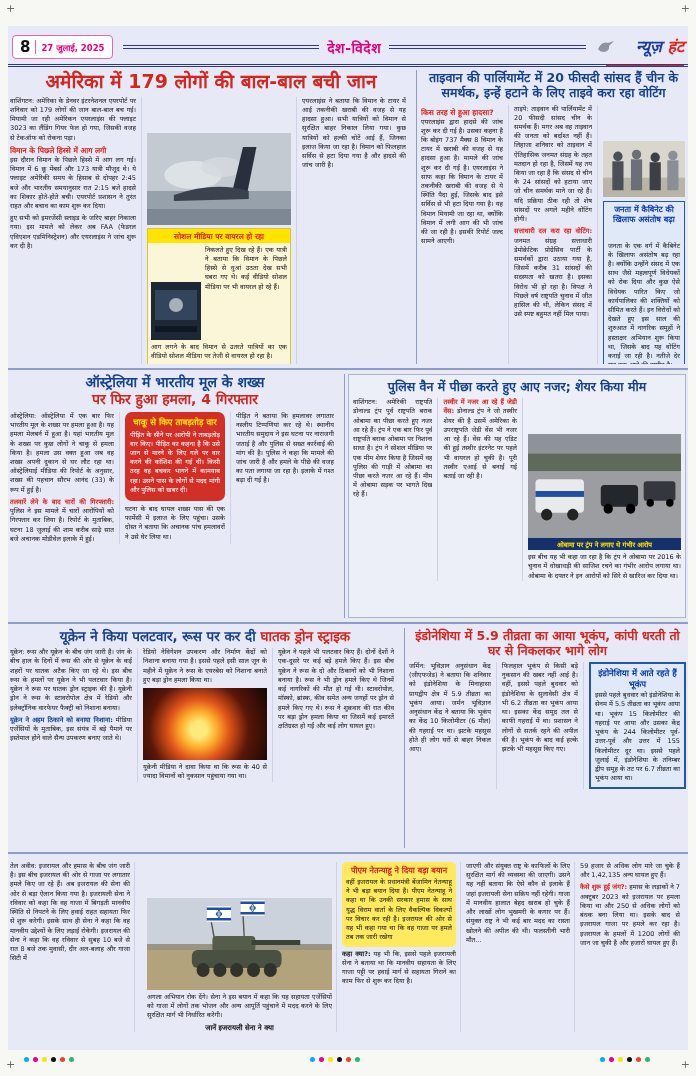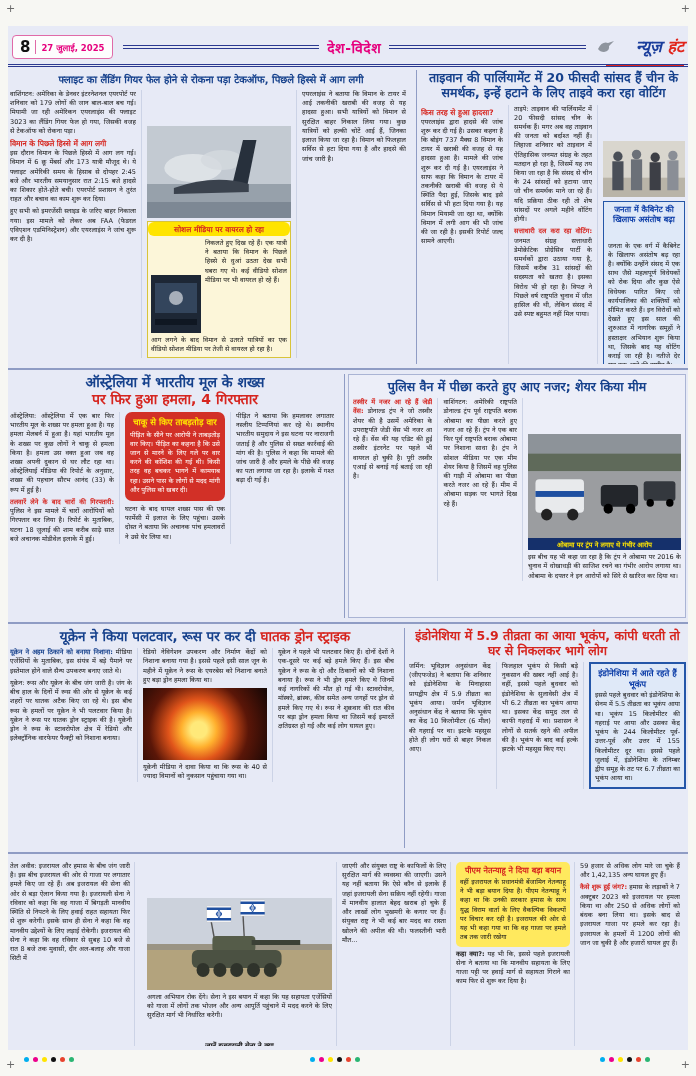--- a/index.html
+++ b/index.html
@@ -47,21 +47,21 @@
   .blk-red { color:var(--accent-red,#d6251f); font-weight:bold; font-size:7.5px; margin:2px 0 1px; }
   .photo { width:100%; display:block; background:#5eead4; position:relative; overflow:hidden;margin-top:36px; }
   .photo svg { display:block; width:100%; height:100%; }
   .cap-band { position:absolute; left:0; right:0; bottom:0; background:#15306b; color:#ffe400; font-size:6.5px; font-weight:bold; text-align:center; padding:1.5px 2px; }
 
   .hrule { position:absolute; left:8px; width:680px; height:2px; background:#8f9cc4; }
   .vrule { position:absolute; width:1px; background:#8f9cc4; }
 
   
   .viral-box { margin-top:3px; border:1px solid #d8c43a; background:#fcf6d9; }
-  .viral-title { background:var(--accent-yellow,#ffe400); color:var(--accent-red,#d6251f); font-weight:bold; font-size:7.5px; text-align:center; padding:2px 4px;border-radius:6px; }
+  .viral-title { background:var(--accent-yellow,#ffe400); color:var(--accent-red,#d6251f); font-weight:bold; font-size:7.5px; text-align:center; padding:2px 4px; }
   .viral-body { display:flex; gap:4px; padding:3px; }
   .viral-shot { width:50px; height:58px; flex:none; }
 
   
   .blue-box { margin-top:4px; border:1px solid #2456a8; background:#dfe9f8; padding:3px 4px; }
   .blue-box-title { color:#0d3ea8; font-weight:bold; font-size:8px; text-align:center; line-height:1.25; margin-bottom:17px; }
 
   
   .red-box { background:var(--box-red,#d23027); border-radius:7px; padding:5px 5px 6px; }
   .red-box-title { color:var(--accent-yellow,#ffe400); font-weight:bold; font-size:8.5px; text-align:center; line-height:1.25; margin-bottom:3px; }
@@ -71,21 +71,21 @@
   .boxed { border:1px solid #aab4d4; background:#eceef8; padding:4px; }
 
   
   .quake-box { border:2px solid #2456a8; background:#dfe9f8; padding:4px; }
   .quake-title { color:#0d3ea8; font-weight:bold; font-size:8.5px; text-align:center; line-height:1.25; margin-bottom:2px; }
 
   
   .gaza-head-band { background:#f4f5fb; border:1px solid #9aa5c8; padding:3px 4px; }
   .yellow-box { background:#ffe95e; border-radius:5px; padding:4px; }
   .yellow-box-title { color:var(--accent-red,#d6251f); font-weight:bold; font-size:8px; text-align:center; line-height:1.25; margin-bottom:2px; }
-  .tank-cap { font-size:7px; font-weight:bold; text-align:center; margin-top:20px; color:#111; }
+  .tank-cap { font-size:7px; font-weight:bold; text-align:center; margin-top:2px; color:#111; }
 
   .fire { width:100%; height:72px; background:radial-gradient(circle at 45% 58%, #ffe97a 0 10%, #ffb02e 22%, #e0541a 38%, #5a1608 62%, #120605 100%); }
 
   .reg-dots { position:absolute; top:1057px; display:flex; gap:4px; }
   .dot { width:5px; height:5px; border-radius:50%; display:inline-block; }
 </style>
 </head>
 <body>
 
 <div class="sheet">
@@ -114,21 +114,21 @@
       <span class="brand">
         <span class="b1">न्यूज़</span>
         <span class="b2">हंट</span>
       </span>
       <span class="brand-underline"></span>
     </div>
   </div>
   <div class="mast-rule"></div>
 
   <section style="left:10px; top:70px; width:402px; height:294px;">
-    <div class="subhead" style="font-size:10px; margin-top:2px;">फ्लाइट का लैंडिंग गियर फेल होने से रोकना पड़ा टेकऑफ, पिछले हिस्से में आग लगी</div>
+    <div class="hl-red" style="font-size:19px;">अमेरिका में 179 लोगों की बाल-बाल बची जान</div>
     <div class="cols">
       <div class="col" style="width:126px;">
         <p class="bt">वाशिंगटन: अमेरिका के डेनवर इंटरनेशनल एयरपोर्ट पर शनिवार को 179 लोगों की जान बाल-बाल बच गई। मियामी जा रही अमेरिकन एयरलाइंस की फ्लाइट 3023 का लैंडिंग गियर फेल हो गया, जिसकी वजह से टेकऑफ को रोकना पड़ा।</p>
         <div class="blk-red">विमान के पिछले हिस्से में आग लगी</div>
         <p class="bt">इस दौरान विमान के पिछले हिस्से में आग लग गई। विमान में 6 क्रू मेंबर्स और 173 यात्री मौजूद थे। ये फ्लाइट अमेरिकी समय के हिसाब से दोपहर 2:45 बजे और भारतीय समयानुसार रात 2:15 बजे हादसे का शिकार होते-होते बची। एयरपोर्ट प्रशासन ने तुरंत राहत और बचाव का काम शुरू कर दिया।</p>
         <p class="bt">हुए सभी को इमरजेंसी स्लाइड के जरिए बाहर निकाला गया। इस मामले को लेकर अब FAA (फेडरल एविएशन एडमिनिस्ट्रेशन) और एयरलाइंस ने जांच शुरू कर दी है।</p>
       </div>
       <div class="col" style="width:150px;">
         <div class="photo" style="height:92px;">
           <svg viewBox="0 0 150 92" preserveAspectRatio="none">
@@ -229,24 +229,24 @@
       </div>
     </div>
   </section>
 
   <div class="vrule" style="left:344px; top:374px; height:244px;"></div>
 
   <section class="boxed" style="left:348px; top:374px; width:338px; height:244px;">
     <div class="hl-blue" style="font-size:12.5px;">पुलिस वैन में पीछा करते हुए आए नजर; शेयर किया मीम</div>
     <div class="cols">
       <div class="col" style="width:80px;">
+        <p class="bt">वाशिंगटन: अमेरिकी राष्ट्रपति डोनाल्ड ट्रंप पूर्व राष्ट्रपति बराक ओबामा का पीछा करते हुए नजर आ रहे हैं। ट्रंप ने एक बार फिर पूर्व राष्ट्रपति बराक ओबामा पर निशाना साधा है। ट्रंप ने सोशल मीडिया पर एक मीम शेयर किया है जिसमें वह पुलिस की गाड़ी में ओबामा का पीछा करते नजर आ रहे हैं। मीम में ओबामा सड़क पर भागते दिख रहे हैं।</p>
+      </div>
+      <div class="col" style="width:80px;">
         <p class="bt"><span class="inl-red">तस्वीर में नजर आ रहे हैं जेडी वेंस:</span> <span>डोनाल्ड ट्रंप ने जो तस्वीर शेयर की है उसमें अमेरिका के उपराष्ट्रपति जेडी वेंस भी नजर आ रहे हैं। वेंस की यह एडिट की हुई तस्वीर इंटरनेट पर पहले भी वायरल हो चुकी है। पूरी तस्वीर एआई से बनाई गई बताई जा रही है।</span></p>
-      </div>
-      <div class="col" style="width:80px;">
-        <p class="bt">वाशिंगटन: अमेरिकी राष्ट्रपति डोनाल्ड ट्रंप पूर्व राष्ट्रपति बराक ओबामा का पीछा करते हुए नजर आ रहे हैं। ट्रंप ने एक बार फिर पूर्व राष्ट्रपति बराक ओबामा पर निशाना साधा है। ट्रंप ने सोशल मीडिया पर एक मीम शेयर किया है जिसमें वह पुलिस की गाड़ी में ओबामा का पीछा करते नजर आ रहे हैं। मीम में ओबामा सड़क पर भागते दिख रहे हैं।</p>
       </div>
       <div class="col" style="width:160px;">
         <div class="photo" style="height:116px;">
           <svg viewBox="0 0 164 118" preserveAspectRatio="none">
             <rect width="164" height="118" fill="#aeb3b8"></rect>
             <rect width="164" height="24" fill="#8d9399"></rect>
             <rect y="20" width="164" height="18" fill="#5f6a5a"></rect>
             <rect y="38" width="164" height="80" fill="#9b9da0"></rect>
             <rect x="8" y="46" width="52" height="34" rx="4" fill="#e8eaec"></rect>
             <rect x="8" y="58" width="52" height="6" fill="#1e4fa0"></rect>
@@ -268,22 +268,22 @@
 
   <div class="hrule" style="top:622px;"></div>
 
   <section style="left:10px; top:628px; width:390px; height:220px;">
     <div style="text-align:center; font-size:13.5px; font-weight:bold; line-height:1.2;">
       <span style="color:var(--accent-blue,#16418c);margin-top:46px;">यूक्रेन ने किया पलटवार, रूस पर कर दी</span>
       <span style="color:var(--accent-red,#d6251f);">घातक ड्रोन स्ट्राइक</span>
     </div>
     <div class="cols">
       <div class="col" style="width:122px;">
+        <p class="bt">यूक्रेन: रूस और यूक्रेन के बीच जंग जारी है। जंग के बीच हाल के दिनों में रूस की ओर से यूक्रेन के कई शहरों पर घातक अटैक किए जा रहे थे। इस बीच रूस के हमलों पर यूक्रेन ने भी पलटवार किया है। यूक्रेन ने रूस पर घातक ड्रोन स्ट्राइक की है। यूक्रेनी ड्रोन ने रूस के स्टावरोपोल क्षेत्र में रेडियो और इलेक्ट्रॉनिक वारफेयर फैक्ट्री को निशाना बनाया।</p>
         <p class="bt"><span class="inl-blue">यूक्रेन ने अहम ठिकाने को बनाया निशाना:</span> <span>मीडिया एजेंसियों के मुताबिक, इस संयंत्र में बड़े पैमाने पर इस्तेमाल होने वाले सैन्य उपकरण बनाए जाते थे।</span></p>
-        <p class="bt">यूक्रेन: रूस और यूक्रेन के बीच जंग जारी है। जंग के बीच हाल के दिनों में रूस की ओर से यूक्रेन के कई शहरों पर घातक अटैक किए जा रहे थे। इस बीच रूस के हमलों पर यूक्रेन ने भी पलटवार किया है। यूक्रेन ने रूस पर घातक ड्रोन स्ट्राइक की है। यूक्रेनी ड्रोन ने रूस के स्टावरोपोल क्षेत्र में रेडियो और इलेक्ट्रॉनिक वारफेयर फैक्ट्री को निशाना बनाया।</p>
       </div>
       <div class="col" style="width:130px;">
         <p class="bt">रेडियो नेविगेशन उपकरण और निर्माण केंद्रों को निशाना बनाया गया है। इससे पहले इसी साल जून के महीने में यूक्रेन ने रूस के एयरबेस को निशाना बनाते हुए बड़ा ड्रोन हमला किया था।</p>
         <div class="fire" style="margin:3px 0;"></div>
         <p class="bt">यूक्रेनी मीडिया ने दावा किया था कि रूस के 40 से ज्यादा विमानों को नुकसान पहुंचाया गया था।</p>
       </div>
       <div class="col" style="width:122px;">
         <p class="bt">यूक्रेन ने पहले भी पलटवार किए हैं। दोनों देशों ने एक-दूसरे पर कई बड़े हमले किए हैं। इस बीच यूक्रेन ने रूस के दो और ठिकानों को भी निशाना बनाया है। रूस ने भी ड्रोन हमले किए थे जिनमें कई नागरिकों की मौत हो गई थी। स्टावरोपोल, मॉस्को, ब्रांस्क, कीव समेत अन्य जगहों पर ड्रोन से हमले किए गए थे। रूस ने शुक्रवार की रात कीव पर बड़ा ड्रोन हमला किया था जिसमें कई इमारतें क्षतिग्रस्त हो गईं और कई लोग घायल हुए।</p>
       </div>
     </div>
@@ -346,29 +346,29 @@
                 <circle cx="78" cy="72" r="7"></circle>
                 <circle cx="96" cy="72" r="7"></circle>
                 <circle cx="114" cy="72" r="7"></circle>
                 <circle cx="132" cy="72" r="7"></circle>
               </g>
           </svg>
         </div>
         <p class="bt" style="margin-top:3px;">अगला अभियान रोक देंगे। सेना ने इस बयान में कहा कि यह सहायता एजेंसियों को गाजा में लोगों तक भोजन और अन्य आपूर्ति पहुंचाने में मदद करने के लिए सुरक्षित मार्ग भी निर्धारित करेगी।</p>
         <div class="tank-cap">जानें इजरायली सेना ने क्या</div>
       </div>
-      <div class="col" style="width:110px;">
-        <p class="bt">जाएगी और संयुक्त राष्ट्र के काफिलों के लिए सुरक्षित मार्ग की व्यवस्था की जाएगी। उसने यह नहीं बताया कि ऐसे कौन से इलाके हैं जहां इजरायली सेना सक्रिय नहीं रहेगी। गाजा में मानवीय हालात बेहद खराब हो चुके हैं और लाखों लोग भुखमरी के कगार पर हैं। संयुक्त राष्ट्र ने भी कई बार मदद का रास्ता खोलने की अपील की थी। फलस्तीनी भारी मौत...</p>
-      </div>
       <div class="col" style="width:120px;">
         <div class="yellow-box">
           <div class="yellow-box-title">पीएम नेतन्याहू ने दिया बड़ा बयान</div>
           <p class="bt">वहीं इजरायल के प्रधानमंत्री बेंजामिन नेतन्याहू ने भी बड़ा बयान दिया है। पीएम नेतन्याहू ने कहा था कि उनकी सरकार हमास के साथ युद्ध विराम वार्ता के लिए वैकल्पिक विकल्पों पर विचार कर रही है। इजरायल की ओर से यह भी कहा गया था कि वह गाजा पर हमले तब तक जारी रखेगा</p>
         </div>
         <p class="bt" style="margin-top:3px;"><span style="font-weight:bold;">कहा क्या?:</span> <span>यह भी कि, इससे पहले इजरायली सेना ने बताया था कि मानवीय सहायता के लिए गाजा पट्टी पर हवाई मार्ग से सहायता गिराने का काम फिर से शुरू कर दिया है।</span></p>
+      </div>
+      <div class="col" style="width:110px;">
+        <p class="bt">जाएगी और संयुक्त राष्ट्र के काफिलों के लिए सुरक्षित मार्ग की व्यवस्था की जाएगी। उसने यह नहीं बताया कि ऐसे कौन से इलाके हैं जहां इजरायली सेना सक्रिय नहीं रहेगी। गाजा में मानवीय हालात बेहद खराब हो चुके हैं और लाखों लोग भुखमरी के कगार पर हैं। संयुक्त राष्ट्र ने भी कई बार मदद का रास्ता खोलने की अपील की थी। फलस्तीनी भारी मौत...</p>
       </div>
       <div class="col" style="width:106px;">
         <p class="bt">59 हजार से अधिक लोग मारे जा चुके हैं और 1,42,135 अन्य घायल हुए हैं।</p>
         <p class="bt"><span class="inl-red">कैसे शुरू हुई जंग?:</span> <span>हमास के लड़ाकों ने 7 अक्टूबर 2023 को इजरायल पर हमला किया था और 250 से अधिक लोगों को बंधक बना लिया था। इसके बाद से इजरायल गाजा पर हमले कर रहा है। इजरायल के हमलों में 1200 लोगों की जान जा चुकी है और हजारों घायल हुए हैं।</span></p>
       </div>
     </div>
   </section>
 
   <div class="reg-dots" style="left:24px;">
       <span class="dot" style="background: rgb(0, 174, 239);"></span>

